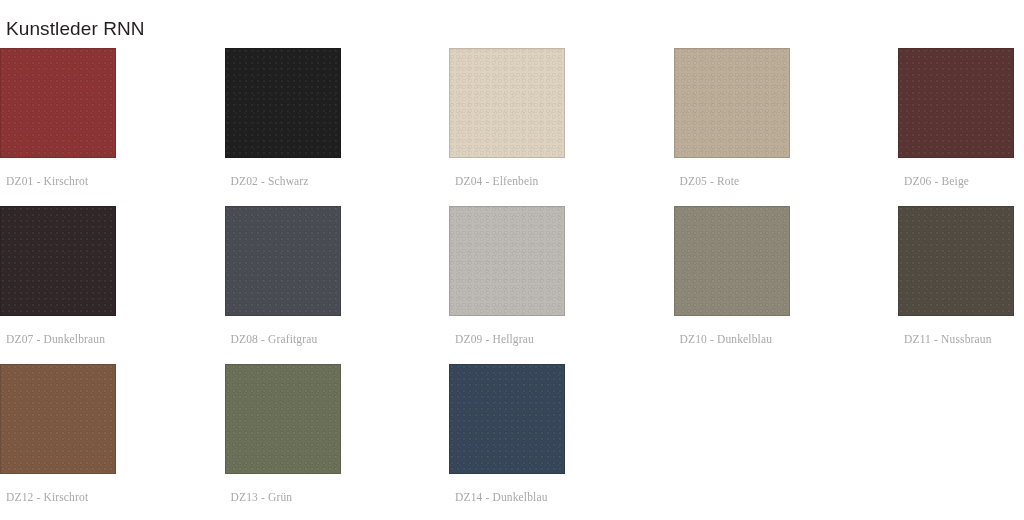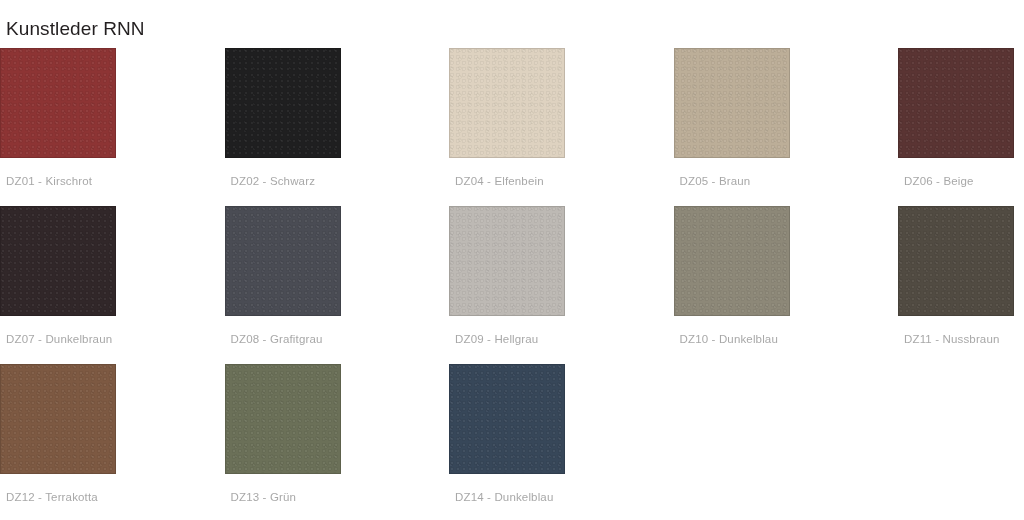--- a/index.html
+++ b/index.html
@@ -42,20 +42,21 @@
     grid-template-columns: repeat(5, 224.5px);
     grid-auto-rows: 158px;
     column-gap: 0px;
     row-gap: 0px;
   }
   .swatch-card {
     position: relative;
     width: 224.5px;
     height: 158px;
     box-sizing: border-box;
+    font-family: Liberation Serif, serif;
   }
   .swatch-tile {
     position: relative;
     width: 116px;
     height: 110px;
     border: 1px solid rgba(0, 0, 0, 0.13);
     box-sizing: border-box;
     background-repeat: repeat;
     background-size: 7px 7px, 11px 11px, 100% 100%;
     overflow: hidden;
@@ -97,21 +98,21 @@
       <div class="swatch-card">
         <div class="swatch-tile" style="background-color: rgb(31, 31, 32);"></div>
         <div class="swatch-label">DZ02 - Schwarz</div>
       </div>
       <div class="swatch-card">
         <div class="swatch-tile" style="background-color: rgb(222, 210, 192);"></div>
         <div class="swatch-label">DZ04 - Elfenbein</div>
       </div>
       <div class="swatch-card">
         <div class="swatch-tile" style="background-color: rgb(188, 174, 152);"></div>
-        <div class="swatch-label">DZ05 - Braun</div>
+        <div class="swatch-label">DZ05 - Rote</div>
       </div>
       <div class="swatch-card">
         <div class="swatch-tile" style="background-color: rgb(90, 52, 51);"></div>
         <div class="swatch-label">DZ06 - Beige</div>
       </div>
       <div class="swatch-card">
         <div class="swatch-tile" style="background-color: rgb(49, 39, 41);"></div>
         <div class="swatch-label">DZ07 - Dunkelbraun</div>
       </div>
       <div class="swatch-card">
@@ -125,21 +126,21 @@
       <div class="swatch-card">
         <div class="swatch-tile" style="background-color: rgb(141, 136, 120);"></div>
         <div class="swatch-label">DZ10 - Dunkelblau</div>
       </div>
       <div class="swatch-card">
         <div class="swatch-tile" style="background-color: rgb(81, 75, 66);"></div>
         <div class="swatch-label">DZ11 - Nussbraun</div>
       </div>
       <div class="swatch-card">
         <div class="swatch-tile" style="background-color: rgb(125, 89, 66);"></div>
-        <div class="swatch-label">DZ12 - Terrakotta</div>
+        <div class="swatch-label">DZ12 - Kirschrot</div>
       </div>
       <div class="swatch-card">
         <div class="swatch-tile" style="background-color: rgb(107, 112, 88);"></div>
         <div class="swatch-label">DZ13 - Grün</div>
       </div>
       <div class="swatch-card">
         <div class="swatch-tile" style="background-color: rgb(55, 71, 89);"></div>
         <div class="swatch-label">DZ14 - Dunkelblau</div>
       </div>
     </div>

